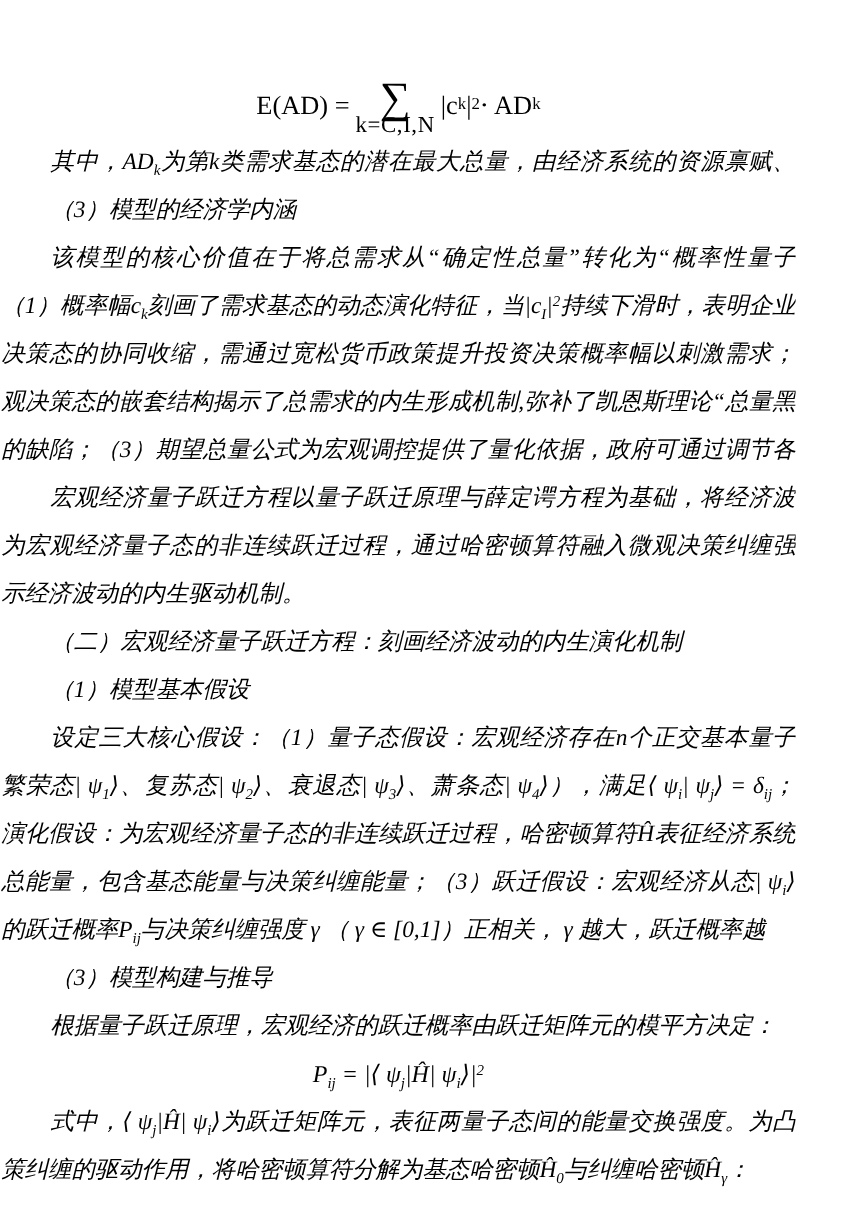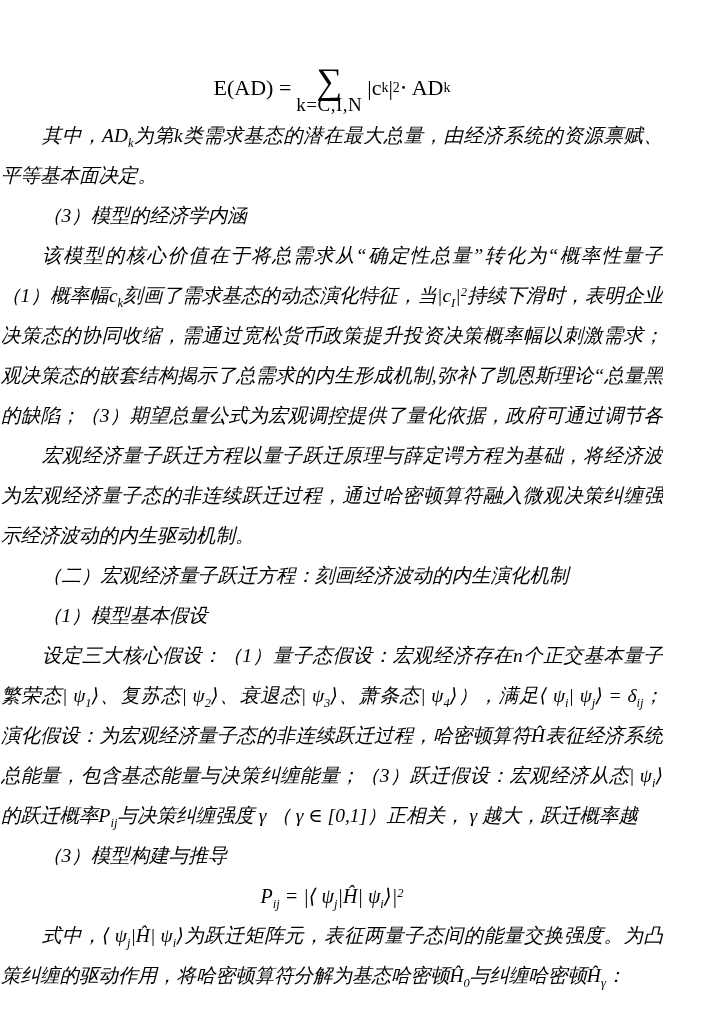--- a/index.html
+++ b/index.html
@@ -78,21 +78,20 @@
 
 <main class="page">
     <div class="formula-display">
       <span style="display: inline-flex; align-items: center;">E(AD) = <span class="bigsum">
           <span class="op">∑</span>
           <span class="under">k=C,I,N</span>
         </span> |c<span class="sub">k</span>|<span class="sup">2</span> ⋅ AD<span class="sub">k</span></span>
     </div>
     <div>
       <div class="line indent justify">其中，AD<span class="sub">k</span>为第k类需求基态的潜在最大总量，由经济系统的资源禀赋、技术水</div>
-      <div class="line">平等基本面决定。</div>
     </div>
     <div>
       <div class="line indent">（3）模型的经济学内涵</div>
     </div>
     <div>
       <div class="line indent justify">该模型的核心价值在于将总需求从“确定性总量”转化为“概率性量子态”：</div>
       <div class="line justify">（1）概率幅c<span class="sub">k</span>刻画了需求基态的动态演化特征，当|c<span class="sub">I</span>|<span class="sup">2</span>持续下滑时，表明企业投资</div>
       <div class="line justify">决策态的协同收缩，需通过宽松货币政策提升投资决策概率幅以刺激需求；（2）微</div>
       <div class="line justify">观决策态的嵌套结构揭示了总需求的内生形成机制,弥补了凯恩斯理论“总量黑箱”</div>
       <div class="line justify">的缺陷；（3）期望总量公式为宏观调控提供了量化依据，政府可通过调节各需求基</div>
@@ -112,19 +111,22 @@
       <div class="line indent justify">设定三大核心假设：（1）量子态假设：宏观经济存在n个正交基本量子态（如</div>
       <div class="line justify">繁荣态| ψ<span class="sub">1</span>⟩、复苏态| ψ<span class="sub">2</span>⟩、衰退态| ψ<span class="sub">3</span>⟩、萧条态| ψ<span class="sub">4</span>⟩），满足⟨ ψ<span class="sub">i</span>| ψ<span class="sub">j</span>⟩ = δ<span class="sub">ij</span>；（2）</div>
       <div class="line justify">演化假设：为宏观经济量子态的非连续跃迁过程，哈密顿算符Ĥ表征经济系统的</div>
       <div class="line justify">总能量，包含基态能量与决策纠缠能量；（3）跃迁假设：宏观经济从态| ψ<span class="sub">i</span>⟩到| ψ<span class="sub">j</span>⟩</div>
       <div class="line">的跃迁概率P<span class="sub">ij</span>与决策纠缠强度 γ （ γ ∈ [0,1]）正相关， γ 越大，跃迁概率越高。</div>
     </div>
     <div>
       <div class="line indent">（3）模型构建与推导</div>
     </div>
     <div>
+      <div class="line indent">根据量子跃迁原理，宏观经济的跃迁概率由跃迁矩阵元的模平方决定：</div>
+    </div>
+    <div>
       <div class="line center">P<span class="sub">ij</span> = |⟨ ψ<span class="sub">j</span>|Ĥ| ψ<span class="sub">i</span>⟩|<span class="sup">2</span></div>
     </div>
     <div>
       <div class="line indent justify">式中，⟨ ψ<span class="sub">j</span>|Ĥ| ψ<span class="sub">i</span>⟩为跃迁矩阵元，表征两量子态间的能量交换强度。为凸显决</div>
       <div class="line">策纠缠的驱动作用，将哈密顿算符分解为基态哈密顿Ĥ<span class="sub">0</span>与纠缠哈密顿Ĥ<span class="sub">γ</span>：</div>
     </div>
   </main>
 
 </body></html>

